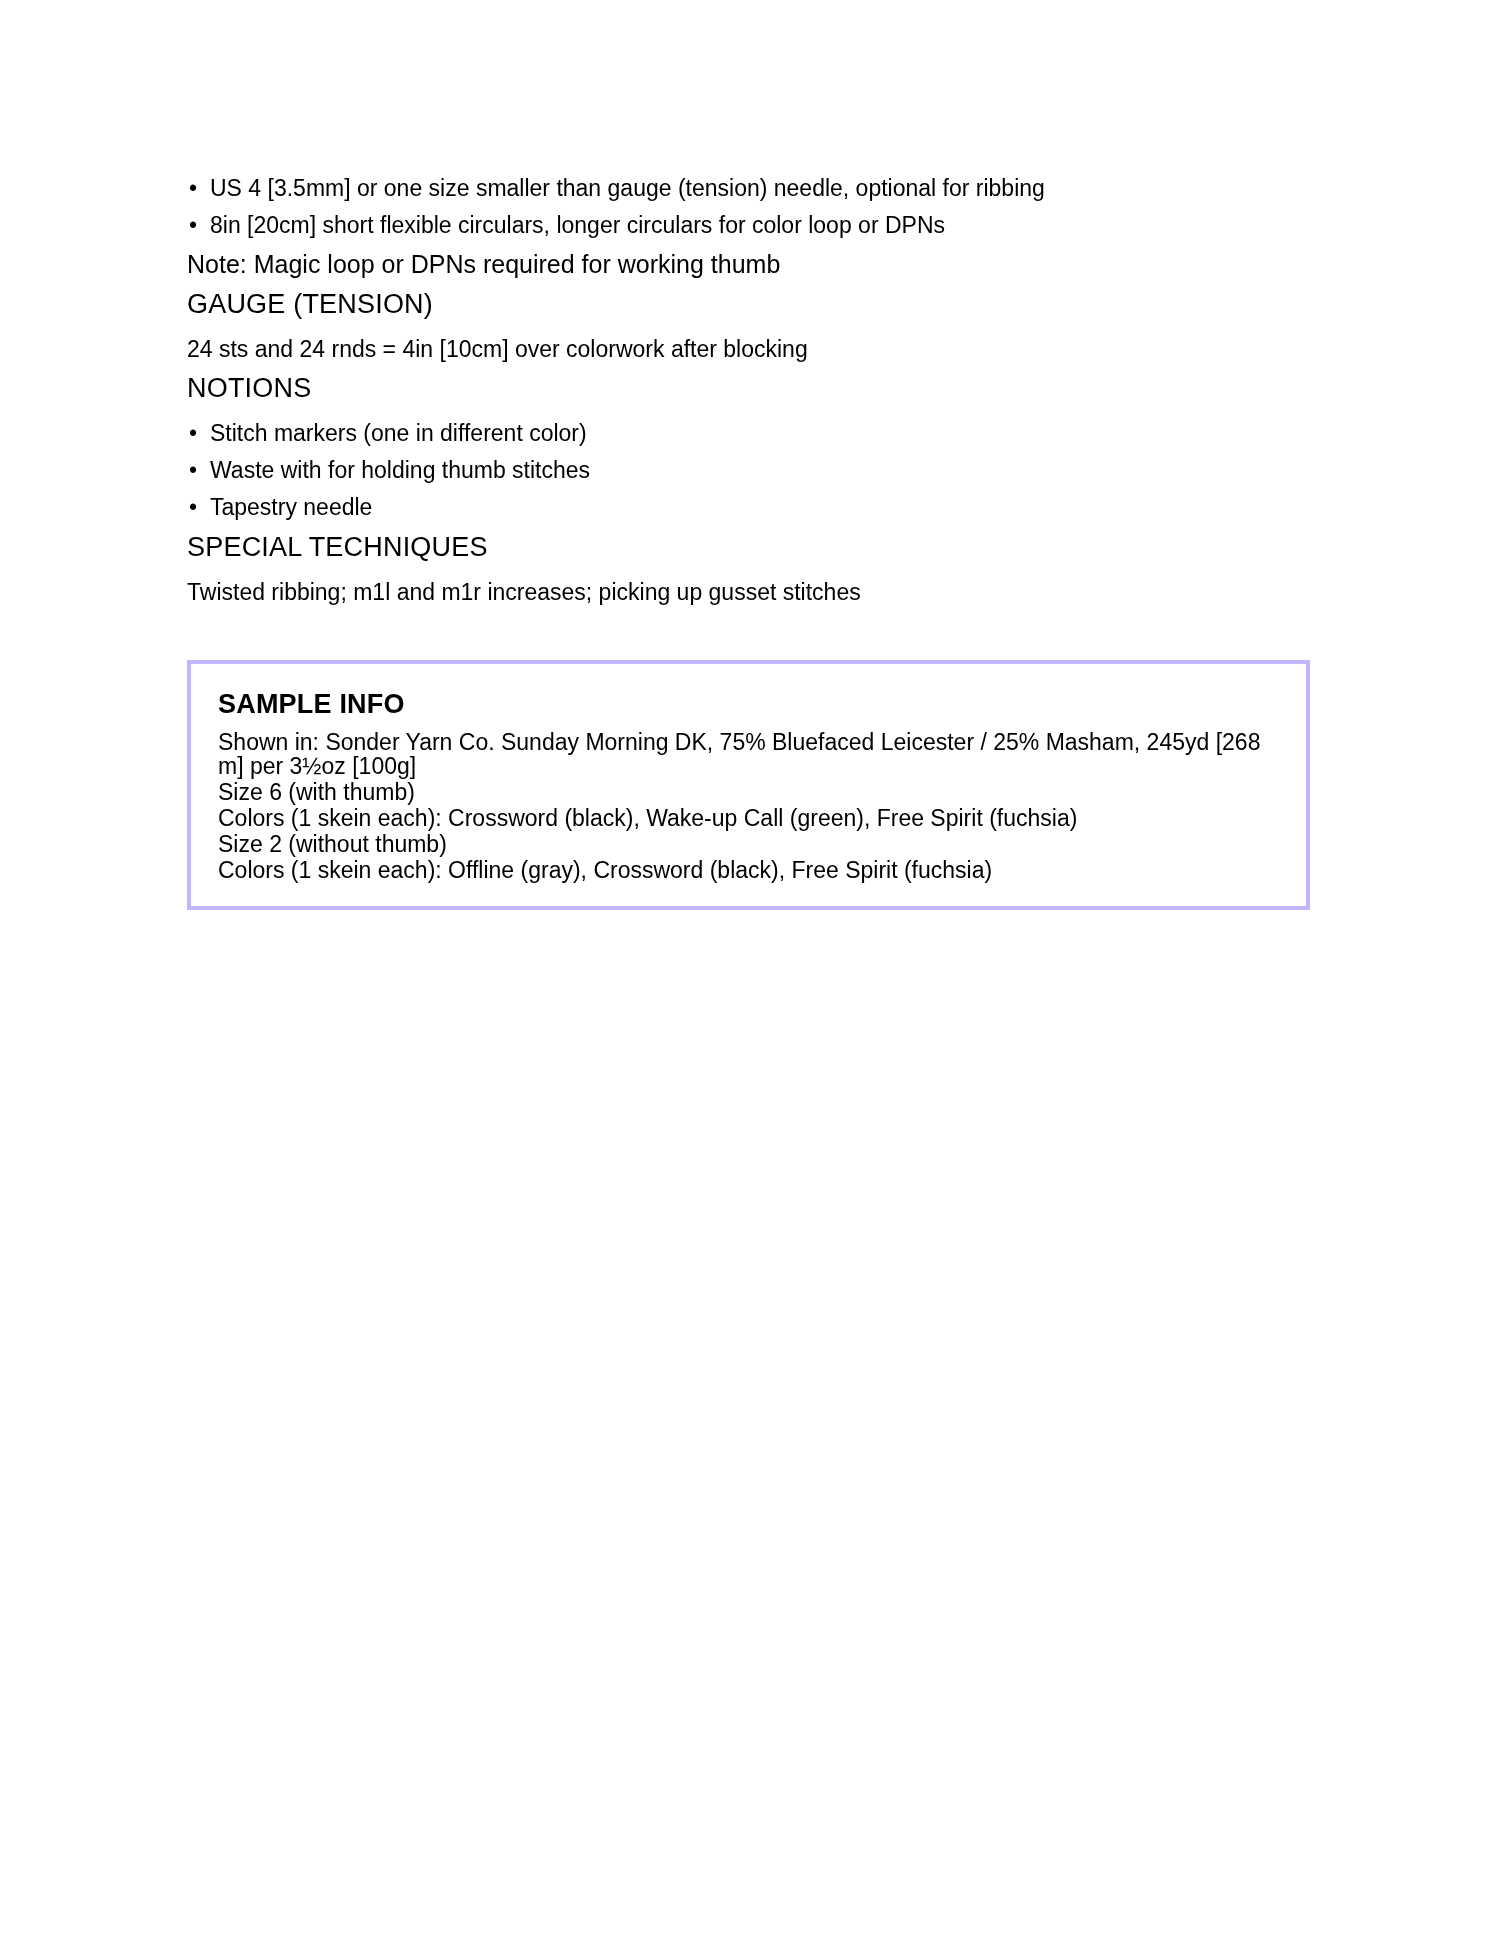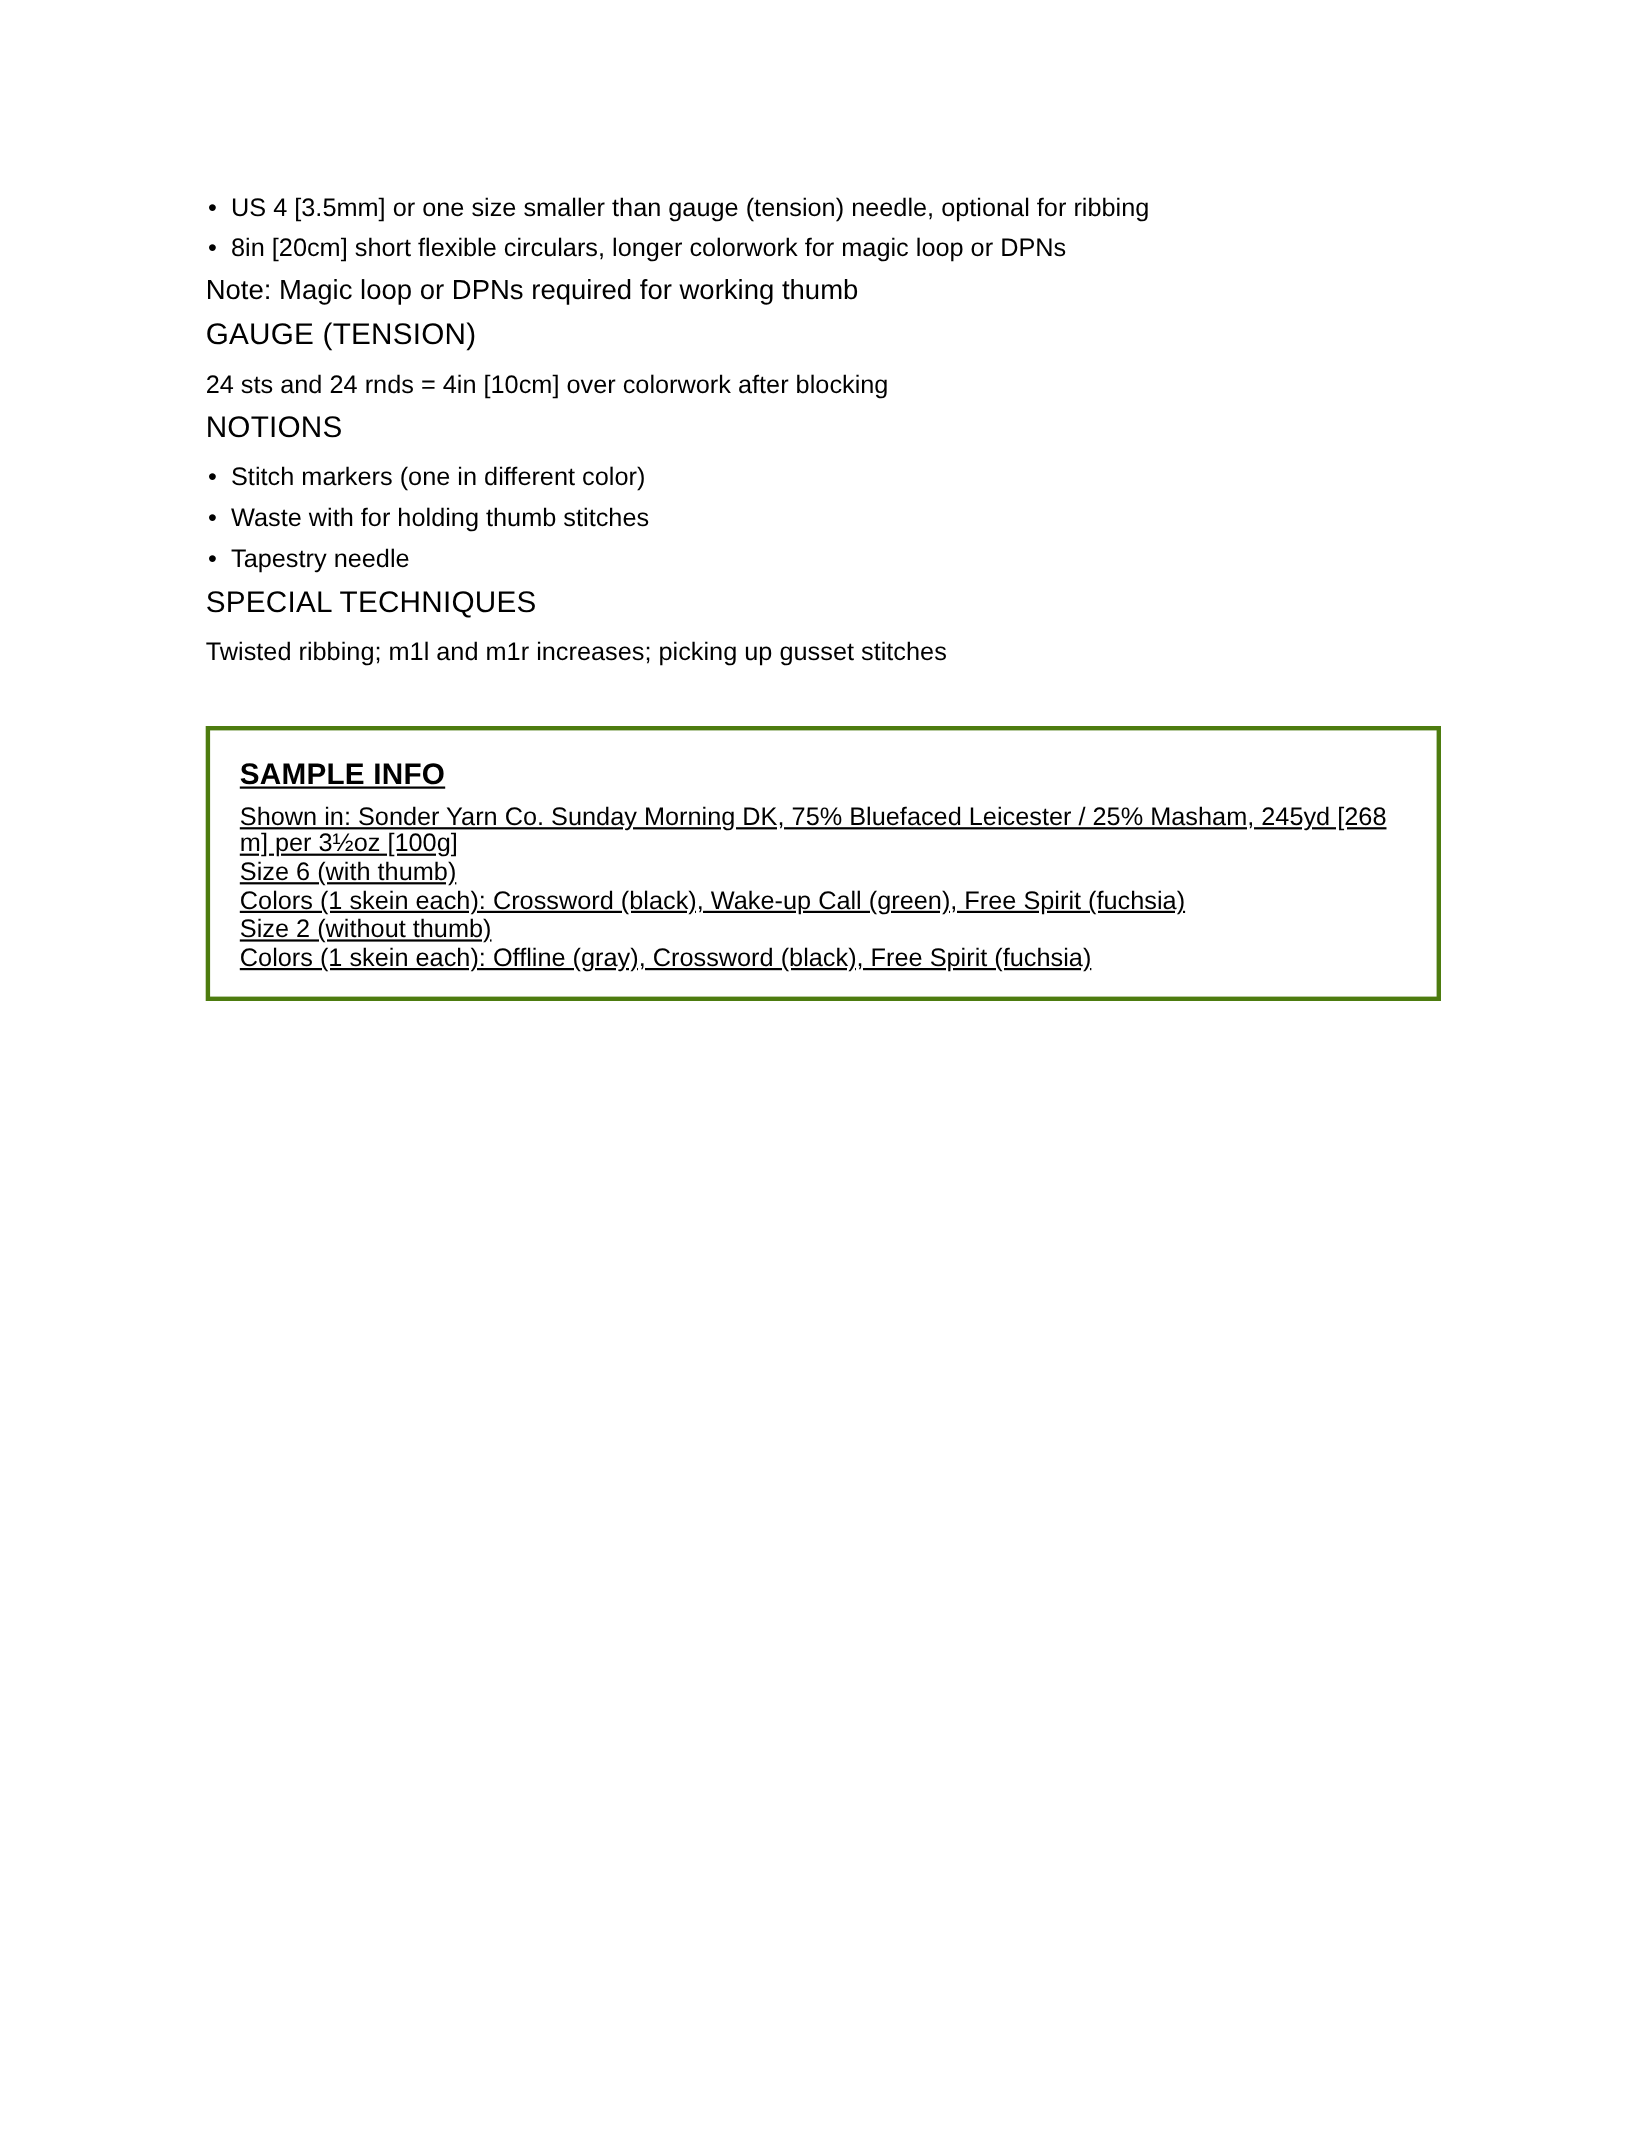--- a/index.html
+++ b/index.html
@@ -63,24 +63,23 @@
   }
   p.body-text {
     margin: 0;
     font-size: 23px;
     line-height: 36px;
   }
   .sample-box {
     box-sizing: border-box;
     margin-top: 50px;
     width: 1123px;
-    border: 4px solid #4d7c0f;
+    border: 4px solid #c4b5fd;
     padding: 25px 26px 22px 27px;
     background: #ffffff;
-    text-decoration: underline;
   }
   .sample-box h3.box-heading {
     font-size: 27px;
     line-height: 31px;
     font-weight: bold;
     margin: 0 0 10px 0;
     letter-spacing: 0.2px;
   }
   .sample-box p.box-line {
     margin: 0 0 2px 0;
@@ -92,21 +91,21 @@
 <body>
 
 <div class="page">
   <div class="content">
 
     <ul class="bullets">
       <li>
         <span>US 4 [3.5mm] or one size smaller than gauge (tension) needle, optional for ribbing</span>
       </li>
       <li>
-        <span>8in [20cm] short flexible circulars, longer colorwork for magic loop or DPNs</span>
+        <span>8in [20cm] short flexible circulars, longer circulars for color loop or DPNs</span>
       </li>
     </ul>
 
     <p class="note-line"><span class="note-label">Note: </span><span class="note-rest">Magic loop or DPNs required for working thumb</span></p>
 
     <h2 class="section-heading">GAUGE (TENSION)</h2>
     <p class="body-text">24 sts and 24 rnds = 4in [10cm] over colorwork after blocking</p>
 
     <h2 class="section-heading">NOTIONS</h2>
     <ul class="bullets">

